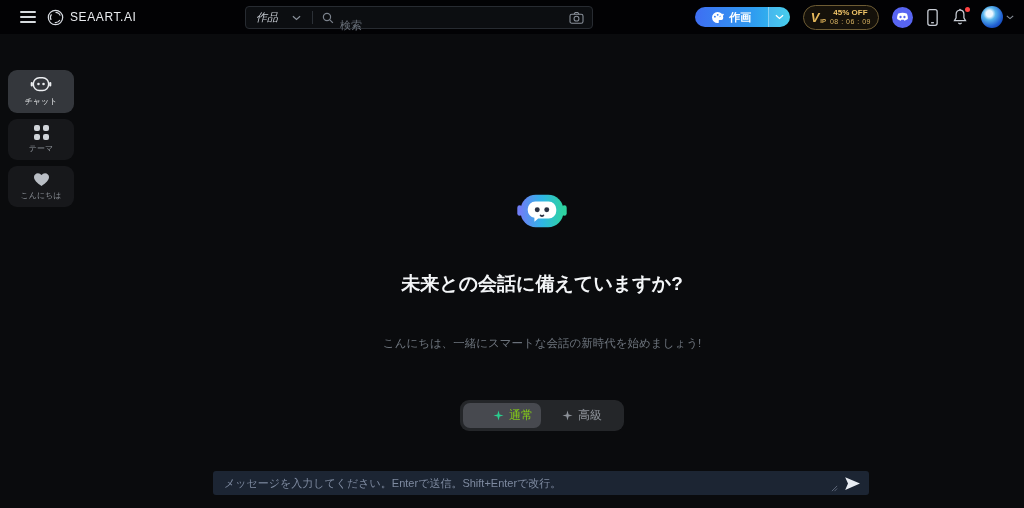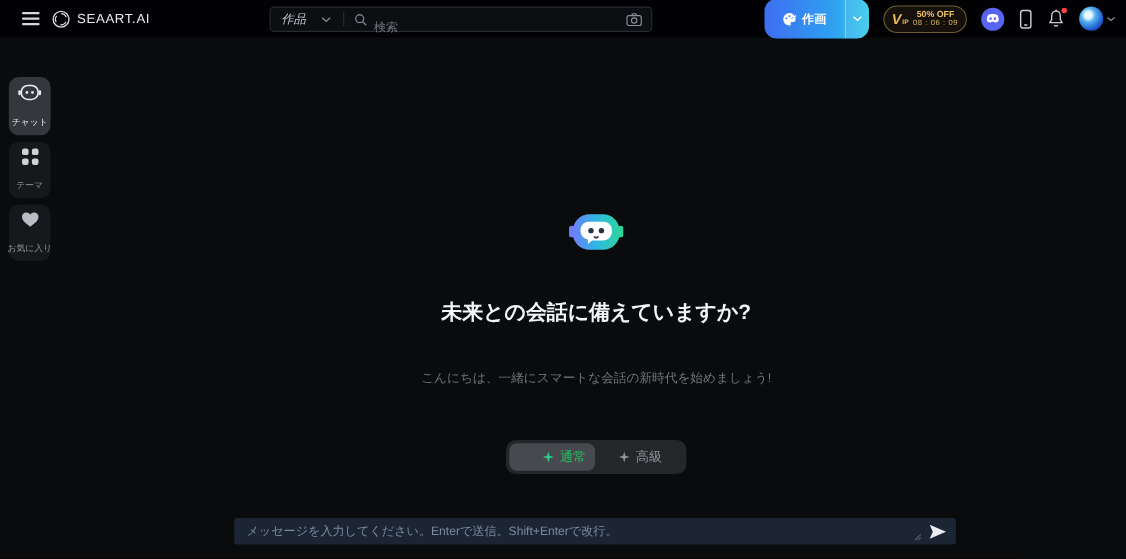--- a/index.html
+++ b/index.html
@@ -27,21 +27,21 @@
   .cat-label { color:#c7ccd3; font-size:11px;font-style:italic; }
   .sb-divider { width:1px; height:13px; background:#2b3036; margin:0 9px; }
   .search-input {
     flex:1; background:transparent; border:none; outline:none;
     color:#c7ccd3; font-size:11px; font-family:"Liberation Sans", sans-serif;margin-top:14px;
   }
   .search-input::placeholder { color:#6c737d; }
   .cam-btn { background:none; border:none; cursor:pointer; display:flex; align-items:center; }
   .tb-right { position:absolute; right:10px; top:0; height:34px; display:flex; align-items:center; gap:13px; }
   .create-btn {
-    display:flex; align-items:stretch; height:36px; border-radius:11px; overflow:hidden;
+    display:flex; align-items:stretch; height:20px; border-radius:11px; overflow:hidden;
     background:linear-gradient(90deg,#3e6ef2 0%,#2f9df0 62%,#33c9ea 100%);
     cursor:pointer; width:95px;
   }
   .create-main { flex:1; display:flex; align-items:center; justify-content:center; gap:5px; }
   .create-label { color:#fff; font-size:11px; font-weight:bold; }
   .create-caret { width:22px; display:flex; align-items:center; justify-content:center;
     border-left:1px solid rgba(255,255,255,0.35); background:rgba(255,255,255,0.10); cursor:pointer; }
   .vip {
     height:25px; display:flex; align-items:center; gap:4px; padding:0 7px;
     background:#15110a; border:1px solid #6e5c34; border-radius:13px; cursor:pointer;
@@ -55,43 +55,43 @@
   .discord { width:21px; height:21px; border-radius:50%; background:#5865f2; display:flex; align-items:center; justify-content:center; }
   .bell-dot { position:absolute; top:-1px; right:-2px; width:5px; height:5px; border-radius:50%; background:#ff4242; }
   .avatar-wrap { display:flex; align-items:center; gap:3px; cursor:pointer; }
   .avatar {
     width:22px; height:22px; border-radius:50%;
     background:radial-gradient(circle at 38% 35%, #eaf6ff 0 16%, #57b4ec 32%, #1d5bd0 66%, #0b2f8c 100%);
   }
   
   .sidebar { position:absolute; left:8px; top:70px; width:46px; display:flex; flex-direction:column; gap:6px; z-index:4; }
   .side-item {
-    width:38px; border-radius:9px; display:flex; flex-direction:column; align-items:center;
-    justify-content:center; gap:13px; cursor:pointer; padding:6px 0;
+    width:66px; border-radius:9px; display:flex; flex-direction:column; align-items:center;
+    justify-content:center; gap:3px; cursor:pointer; padding:6px 0;
     background:#17181b; border:none;
   }
   .side-item.active { background:#34373c; }
   .side-label { font-size:8px; color:#90959c; white-space:nowrap; }
   .side-item.active .side-label { color:#e8eaec; }
   .dots-grid { display:grid; grid-template-columns:6px 6px; grid-gap:3px; }
   .dots-grid i { width:6px; height:6px; border-radius:2px; background:#cfd3d8; }
   
   .hero { position:absolute; left:60px; top:192px; width:964px; display:flex; flex-direction:column; align-items:center; z-index:1;gap:32px; }
   .hero-title { margin-top:9px; color:#f3f5f7; font-size:19px; font-weight:bold; }
   .hero-subtitle { margin-top:7px; color:#6e757e; font-size:11.5px; }
   .modes {
     margin-top:17px; display:flex; align-items:center; background:#242629;
     border-radius:9px; padding:3px; gap:2px;
   }
   .mode {
     display:flex; align-items:center; justify-content:center; gap:5px;
     width:78px; height:25px; border-radius:7px; border:none; background:transparent;
     color:#8d9299; font-size:12px; cursor:pointer;
   }
-  .mode.active { background:#47494f; color:#22c55e;padding-left:22px; }
+  .mode.active { background:#47494f; color:#84cc16;padding-left:22px; }
   
   .composer {
     position:absolute; left:213px; bottom:13px; width:656px; height:24px;
     background:#1c2533; border-radius:3px; display:flex; align-items:center;
     padding:0 8px 0 11px; z-index:3;
   }
   .msg-input {
     flex:1; height:24px; line-height:24px; background:transparent; border:none; outline:none;
     resize:none; overflow:hidden; color:#d2d8e2; font-size:11px;
     font-family:"Liberation Sans", sans-serif;
@@ -163,21 +163,21 @@
           </svg>
         </div>
       </div>
 
       <button class="vip">
         <span class="vip-v">
           <span>V</span>
             <span class="vip-ip">IP</span>
         </span>
         <span class="vip-col">
-          <span class="vip-off">50% OFF</span>
+          <span class="vip-off">45% OFF</span>
           <span class="vip-timer">08 : 06 : 09</span>
         </span>
       </button>
 
       <button class="round-icon-btn">
         <span class="discord">
           <svg width="13" height="10" viewBox="0 0 20 15">
             <path fill-rule="evenodd" fill="#ffffff" d="M3.5 2.2 C5.6 1.1 7.7 0.8 10 0.8 C12.3 0.8 14.4 1.1 16.5 2.2
                  C18 4.8 18.5 7.6 18.2 10.6 C16.5 12 14.7 12.9 12.8 13.3 L11.9 11.6
                  C10.6 11.9 9.4 11.9 8.1 11.6 L7.2 13.3 C5.3 12.9 3.5 12 1.8 10.6
@@ -232,21 +232,21 @@
           <i></i>
           <i></i>
         </span>
       <span class="side-label">テーマ</span>
     </button>
 
     <button class="side-item">
       <svg width="17" height="15" viewBox="0 0 18 16">
         <path d="M9 15 C4 11.5 1 8.7 1 5.4 C1 3 2.9 1.2 5.2 1.2 C6.8 1.2 8.2 2 9 3.3 C9.8 2 11.2 1.2 12.8 1.2 C15.1 1.2 17 3 17 5.4 C17 8.7 14 11.5 9 15 Z" fill="#b9bec5"></path>
       </svg>
-      <span class="side-label">お気に入り</span>
+      <span class="side-label">こんにちは</span>
     </button>
   </nav>
 
   <main class="hero">
     <svg width="50" height="38" viewBox="0 0 52 40">
       <defs>
         <linearGradient id="mg" x1="0" y1="0" x2="1" y2="0">
           <stop offset="0" stop-color="#6f7ef6"></stop>
           <stop offset="0.5" stop-color="#2fb6e6"></stop>
           <stop offset="1" stop-color="#2ed3a0"></stop>

